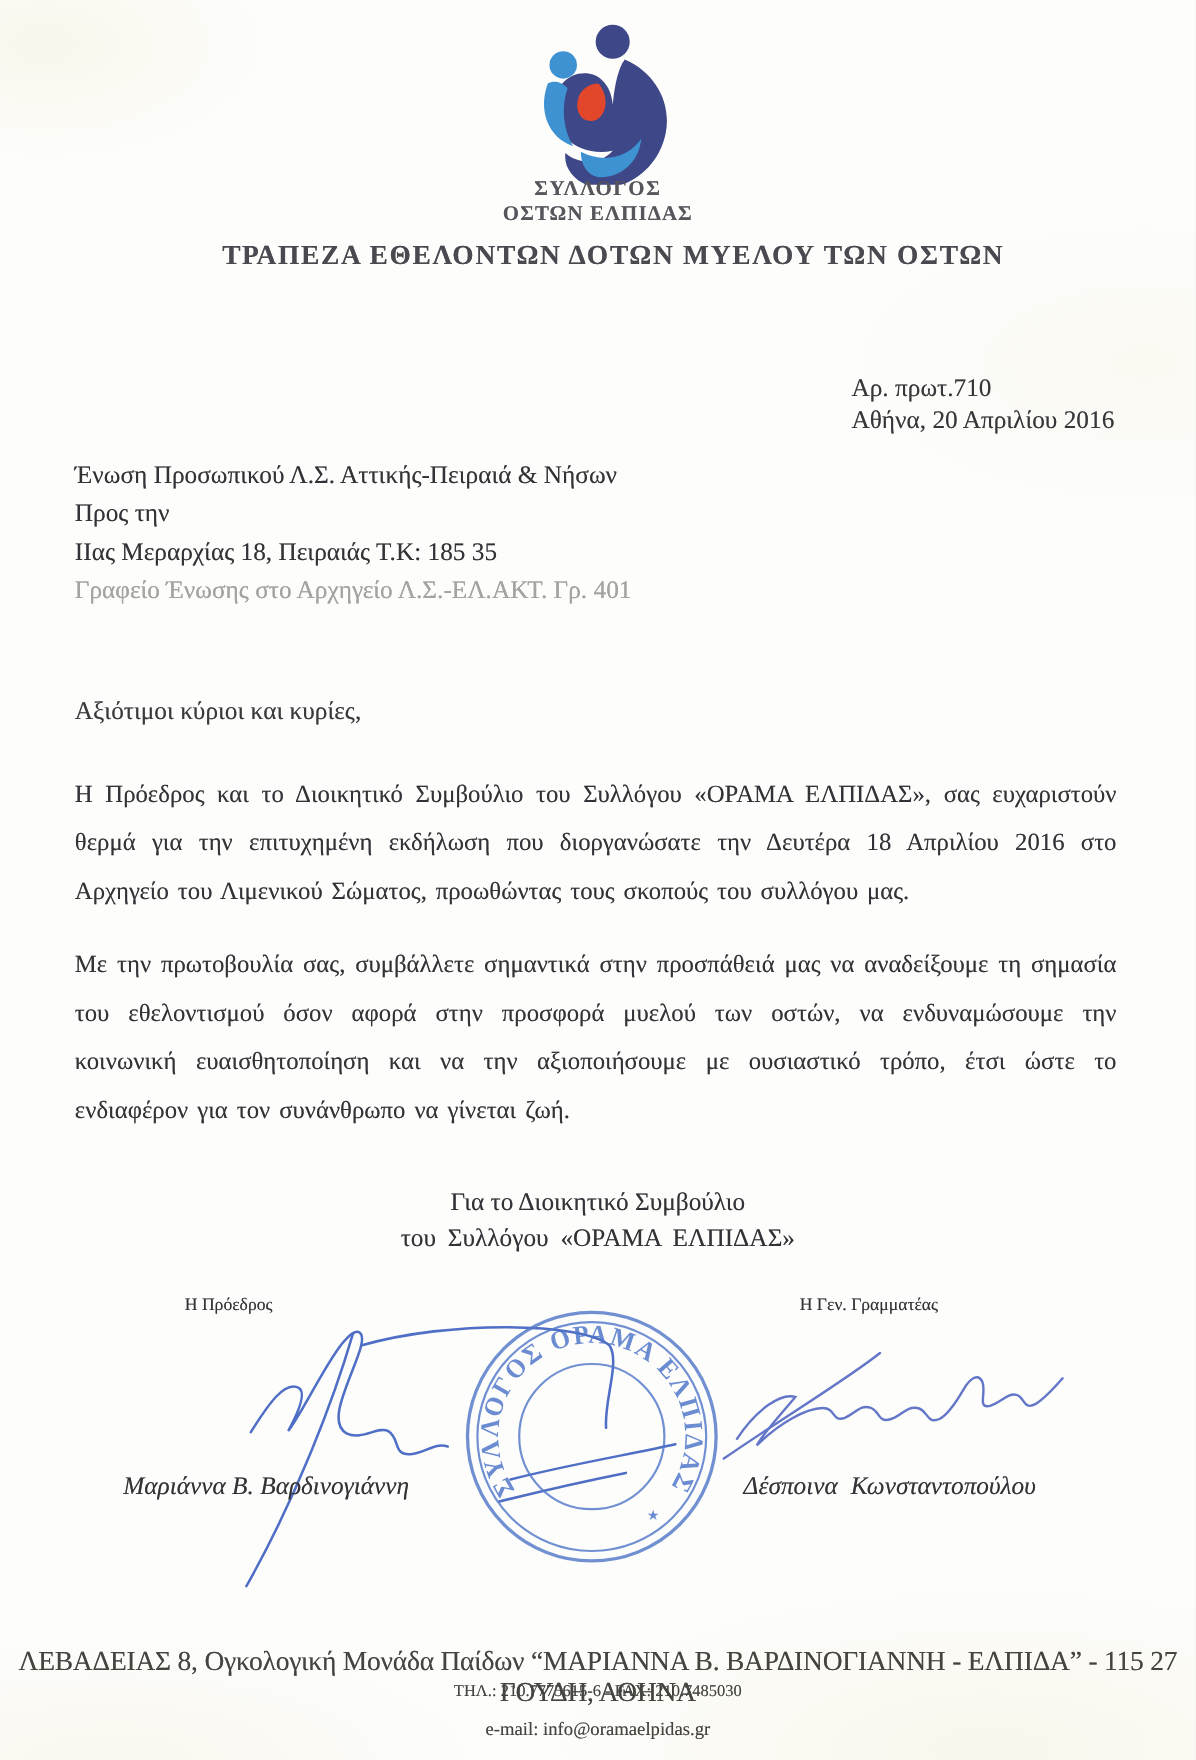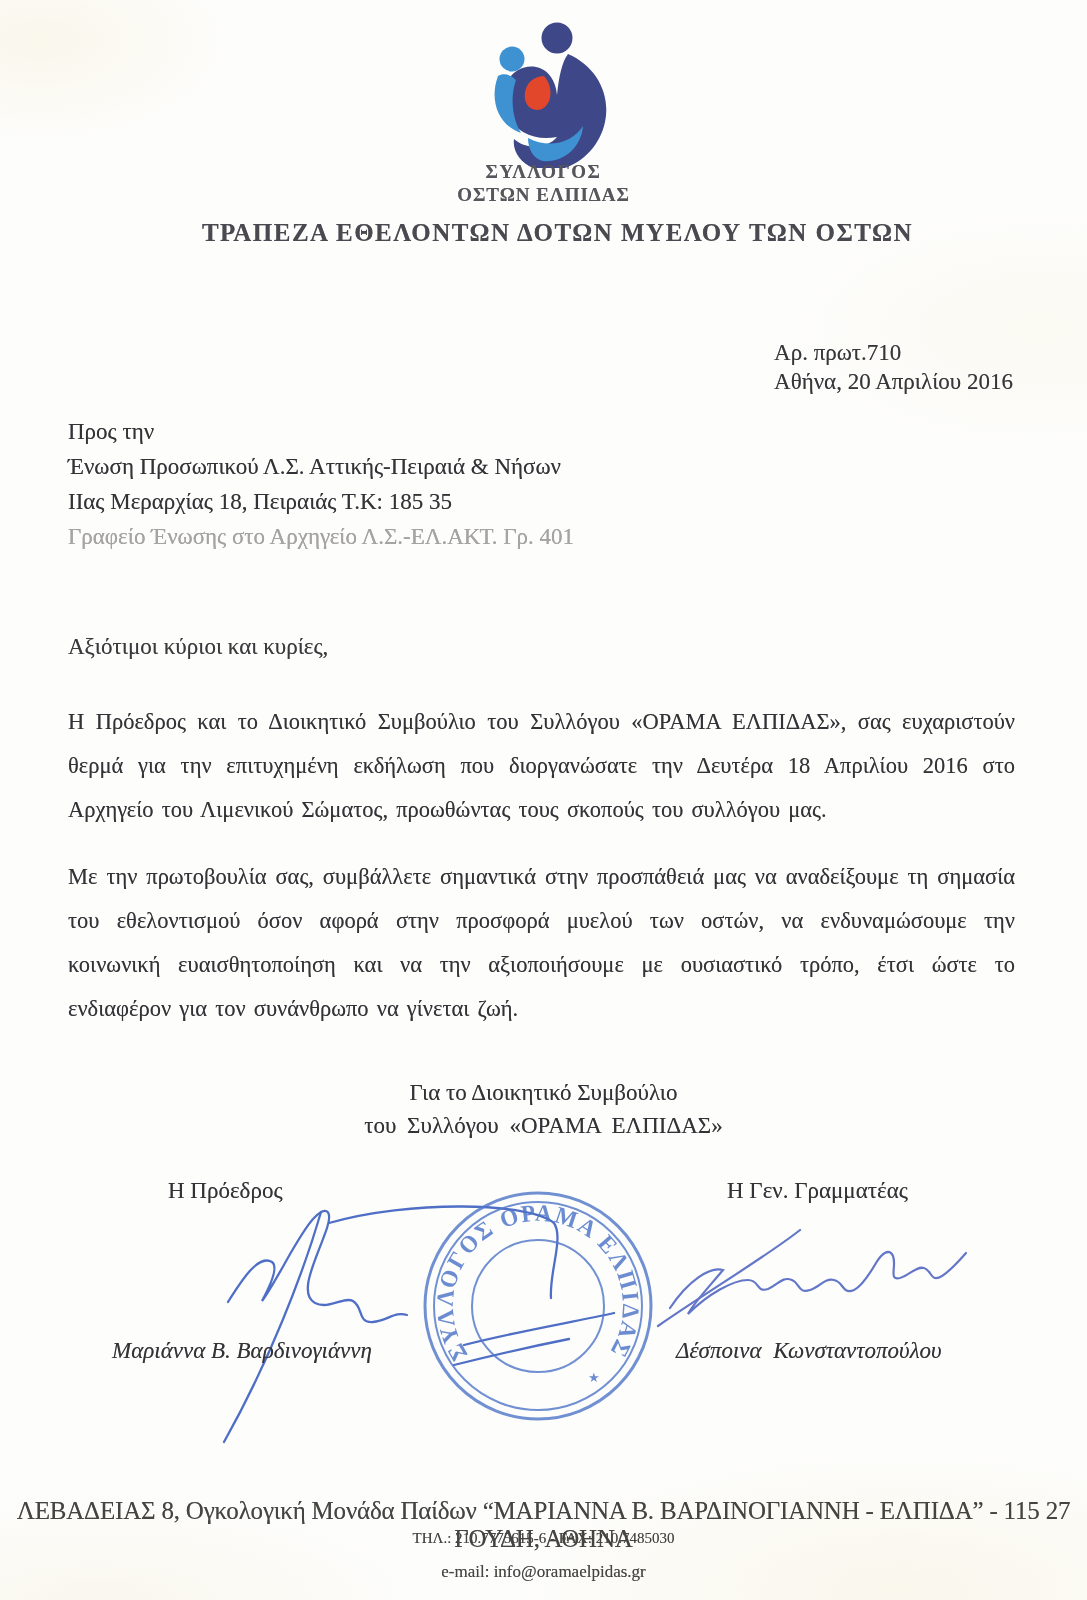--- a/index.html
+++ b/index.html
@@ -33,21 +33,21 @@
   .salutation{left:68px;top:634px;font-size:23px;}
 
   .para{left:68px;width:947px;font-size:22.5px;line-height:44px;
         text-align:justify;text-align-last:left;word-spacing:2.5px;color:#333236;}
   .para1{top:700px;}
   .para2{top:855px;}
 
   .closing{top:1076px;font-size:23px;line-height:33px;color:#333236;}
   .closing .l2{word-spacing:5px;}
 
-  .role{font-size:23px;color:#333236;}
+  .role{font-size:16px;color:#333236;}
   .role-left{left:168px;top:1178px;}
   .role-right{left:727px;top:1178px;}
   .name{font-size:23px;color:#333236;font-style:italic;}
   .name-left{left:112px;top:1338px;}
   .name-right{left:676px;top:1338px;word-spacing:6px;}
 
   .stamp-wrap{left:416px;top:1184px;width:244px;height:244px;opacity:.82;}
   .sig-left{left:128px;top:1192px;width:500px;height:255px;}
   .sig-right{left:648px;top:1218px;width:325px;height:125px;}
 
@@ -81,22 +81,22 @@
   <div class="abs centered org-line1 scan">ΣΥΛΛΟΓΟΣ</div>
   <div class="abs centered org-line2 scan">ΟΣΤΩΝ ΕΛΠΙΔΑΣ</div>
   <div class="abs centered bank-heading scan">ΤΡΑΠΕΖΑ ΕΘΕΛΟΝΤΩΝ ΔΟΤΩΝ ΜΥΕΛΟΥ ΤΩΝ ΟΣΤΩΝ</div>
 
   <div class="abs meta scan">
     <div>Αρ. πρωτ.710</div>
     <div>Αθήνα, 20 Απριλίου 2016</div>
   </div>
 
   <div class="abs recipient scan">
+    <div>Ένωση Προσωπικού Λ.Σ. Αττικής-Πειραιά &amp; Νήσων</div>
     <div>Προς την</div>
-    <div>Ένωση Προσωπικού Λ.Σ. Αττικής-Πειραιά &amp; Νήσων</div>
     <div>ΙΙας Μεραρχίας 18, Πειραιάς Τ.Κ: 185 35</div>
     <div class="faded">Γραφείο Ένωσης στο Αρχηγείο Λ.Σ.-ΕΛ.ΑΚΤ. Γρ. 401</div>
   </div>
 
   <div class="abs salutation scan">Αξιότιμοι κύριοι και κυρίες,</div>
   <p class="abs para para1 scan" style="margin:0;">Η Πρόεδρος και το Διοικητικό Συμβούλιο του Συλλόγου «ΟΡΑΜΑ ΕΛΠΙΔΑΣ», σας ευχαριστούν θερμά για την επιτυχημένη εκδήλωση που διοργανώσατε την Δευτέρα 18 Απριλίου 2016 στο Αρχηγείο του Λιμενικού Σώματος, προωθώντας τους σκοπούς του συλλόγου μας.</p>
   <p class="abs para para2 scan" style="margin:0;">Με την πρωτοβουλία σας, συμβάλλετε σημαντικά στην προσπάθειά μας να αναδείξουμε τη σημασία του εθελοντισμού όσον αφορά στην προσφορά μυελού των οστών, να ενδυναμώσουμε την κοινωνική ευαισθητοποίηση και να την αξιοποιήσουμε με ουσιαστικό τρόπο, έτσι ώστε το ενδιαφέρον για τον συνάνθρωπο να γίνεται ζωή.</p>
 
   <div class="abs centered closing scan">
     <div>Για το Διοικητικό Συμβούλιο</div>

